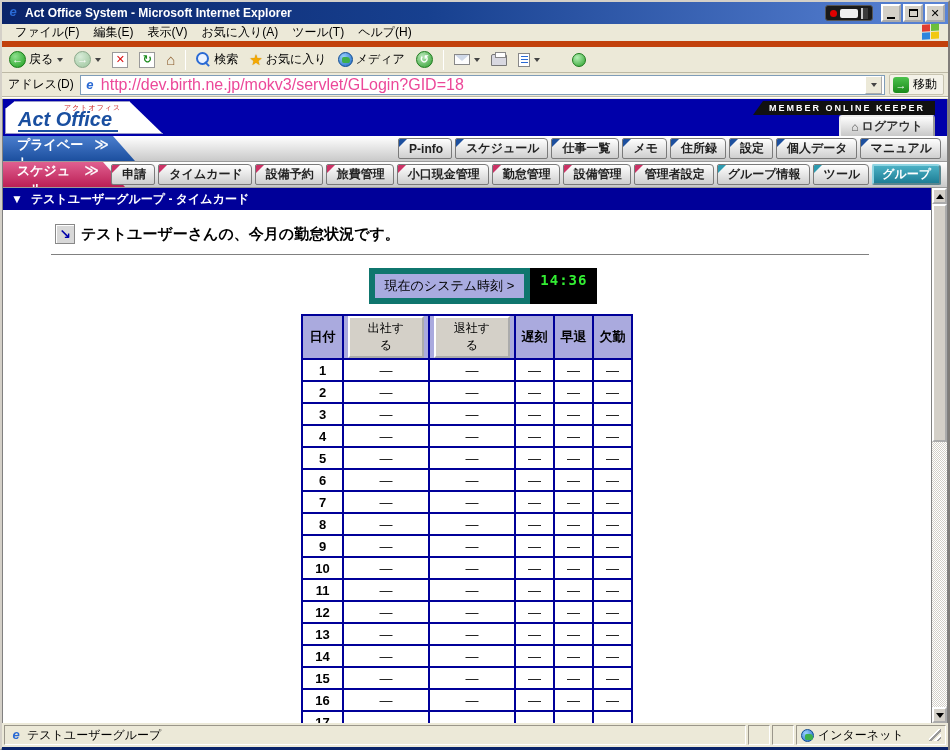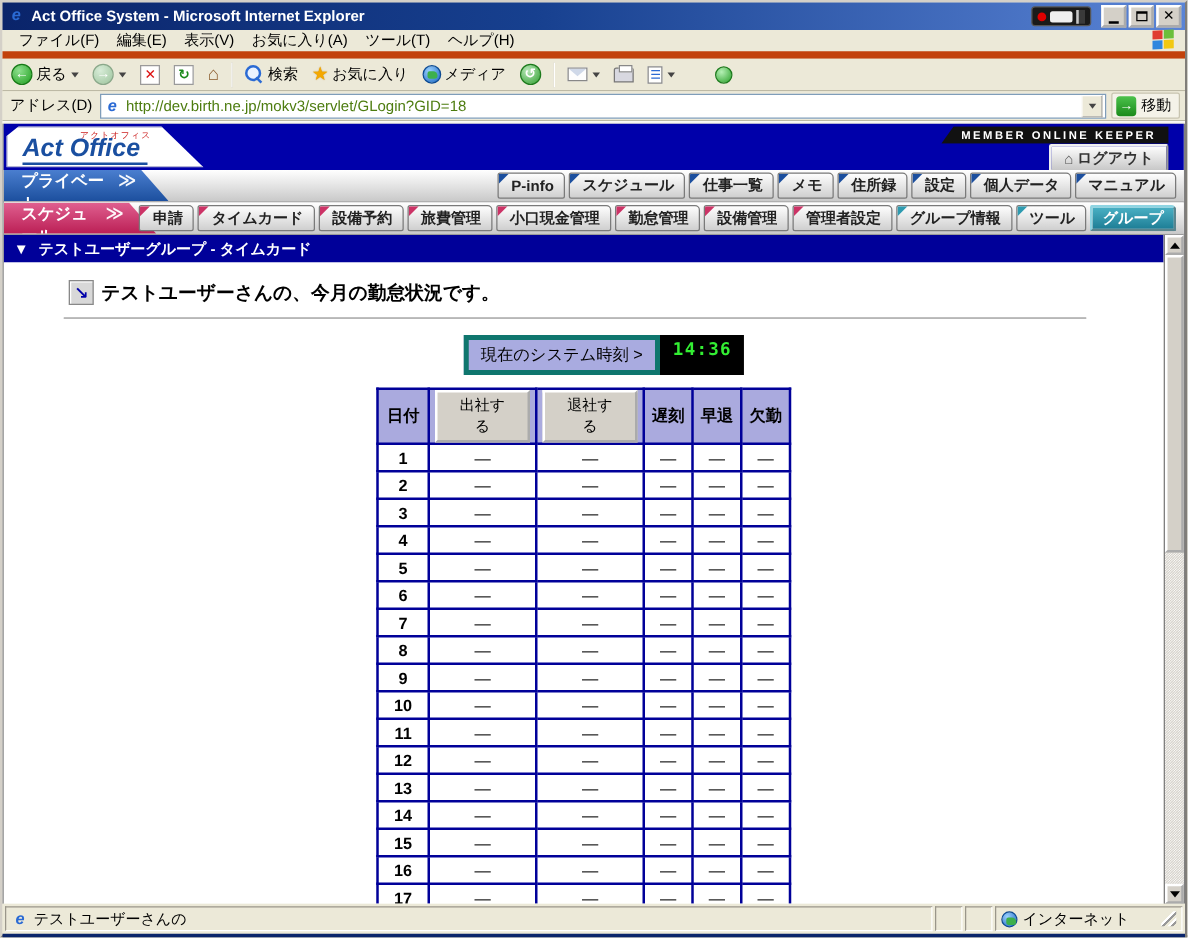--- a/index.html
+++ b/index.html
@@ -56,21 +56,21 @@
   .print-ico::before { content:""; position:absolute; left:3px; top:-3px; width:9px; height:4px; background:#fff; border:1px solid #888; }
   .edit-ico { width:12px; height:14px; background:#fff; border:1px solid #888; position:relative; }
   .edit-ico::after { content:""; position:absolute; left:2px; top:2px; width:7px; height:1px; background:#2a6ad4; box-shadow:0 3px 0 #2a6ad4,0 6px 0 #2a6ad4; }
   .msn-ico { width:14px; height:14px; border-radius:50%; background:radial-gradient(circle at 35% 30%,#b5f0b5,#2aa02a); border:1px solid #1c7a1c; }
 
   
   .addressbar { height:24px; flex:0 0 24px; background:#ece9d8; border-bottom:1px solid #bdb9a5; display:flex; align-items:center; padding:0 4px; gap:4px; }
   .addr-label { color:#000; padding:0 2px; }
   .addr-input { flex:1; height:20px; background:#fff; border:1px solid #7f9db9; display:flex; align-items:center; padding:0 2px; gap:4px; }
   .mini-e { width:14px; height:14px; font-weight:bold; font-style:italic; color:#2a6ad4; font-size:13px; line-height:14px; text-align:center; }
-  .addr-url { flex:1; font-size:12px; color:#4d7c0f; white-space:nowrap; overflow:hidden; }
+  .addr-url { flex:1; font-size:16px; color:#ec4899; white-space:nowrap; overflow:hidden; }
   .addr-drop { width:17px; height:18px; background:#ece9d8; border:1px outset #fff; display:flex; align-items:center; justify-content:center; }
   .go-btn { display:flex; align-items:center; gap:4px; padding:1px 6px 1px 3px; border:1px solid #c8c4b0; border-radius:2px; background:#f4f2e8; }
   .go-ico { width:16px; height:16px; border-radius:3px; background:linear-gradient(#4cc24c,#1a8a1a); color:#fff; font-weight:bold; display:flex; align-items:center; justify-content:center; font-size:11px; }
   .divider2 { height:2px; flex:0 0 2px; background:#ece9d8; border-top:1px solid #fff; }
 
   
   .page { flex:0 0 624px; height:624px; display:flex; flex-direction:column; background:#fff; border-left:1px solid #808080; border-right:1px solid #808080; }
 
   .brandband { height:37px; flex:0 0 37px; background:#0000aa; position:relative; }
   .logo-shape { position:absolute; left:2px; top:2px; width:158px; height:33px; background:#fff;
@@ -102,21 +102,21 @@
   .frame-body { flex:1; display:flex; flex-direction:column; min-width:0; overflow:hidden; }
   .sectionbar { height:22px; flex:0 0 22px; background:#000099; color:#fff; font-weight:bold; font-size:12px; display:flex; align-items:center; padding:0 8px; gap:8px; }
   .content { flex:1; background:#fff; overflow:hidden; }
 
   .msg-row { margin:14px 0 0 52px; display:flex; align-items:center; gap:6px; }
   .msg-ico { width:20px; height:20px; background:#d8d8d8; border:1px solid #888; box-shadow:inset 1px 1px 0 #fff; color:#0000aa; font-weight:bold; font-size:14px; display:flex; align-items:center; justify-content:center; }
   .msg-text { font-weight:bold; font-size:15px; color:#000; }
   .rule { margin:10px 62px 0 48px; border-top:1px solid #808080; border-bottom:1px solid #fff; height:2px; }
 
   .clock-row { display:flex; justify-content:center; margin-top:12px; }
-  .clock-label { background:#a9abe0; border:4px solid #0f766e; padding:3px 10px; font-size:13px; color:#000;margin-left:32px; }
+  .clock-label { background:#a9abe0; border:6px solid #0f766e; padding:3px 10px; font-size:13px; color:#000;margin-left:32px; }
   .clock-time { background:#000; border:1px solid #000; color:#33ee33; font-family:"DejaVu Sans Mono",monospace; font-weight:bold; font-size:14px; padding:3px 9px; letter-spacing:1px; }
 
   .table-wrap { margin-top:10px; display:flex; justify-content:center; }
   table.tc { border-collapse:collapse; }
   .tc th, .tc td { border:2px solid #000099; text-align:center; font-size:13px; }
   .tc th { background:#aaaade; font-weight:bold; color:#000; height:32px; padding:0 4px; }
   .tc td { background:#fff; height:22px; color:#000; }
   .tc td.day { font-weight:bold; }
   .tc col.c-day{width:41px}.tc col.c-in{width:86px}.tc col.c-out{width:86px}.tc col.c-s{width:39px}
   .win-btn { background:#d4d0c8; border:2px outset #fff; font-size:12px; color:#000; padding:2px 12px; font-family:inherit; }
@@ -547,21 +547,21 @@
         <span class="sb-btn">
             <i class="arr-dn"></i>
           </span>
       </div>
     </div>
   </div>
 
   <div class="statusbar">
     <span class="pane pane-msg">
       <span class="mini-e">e</span>
-      <span>テストユーザーさんの</span>
+      <span>テストユーザーグループ</span>
     </span>
     <span class="pane pane-sm"></span>
     <span class="pane pane-sm"></span>
     <span class="pane pane-zone">
       <span class="globe-ico" style="width:13px;height:13px;"></span>
       <span>インターネット</span>
       <span class="grip" style="margin-left:auto">
           <i></i>
         </span>
     </span>

